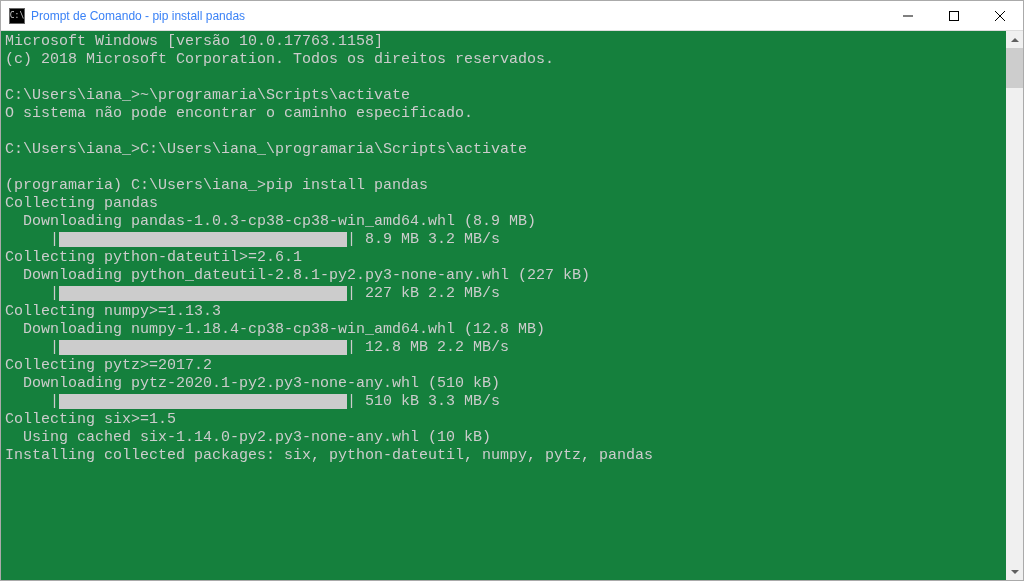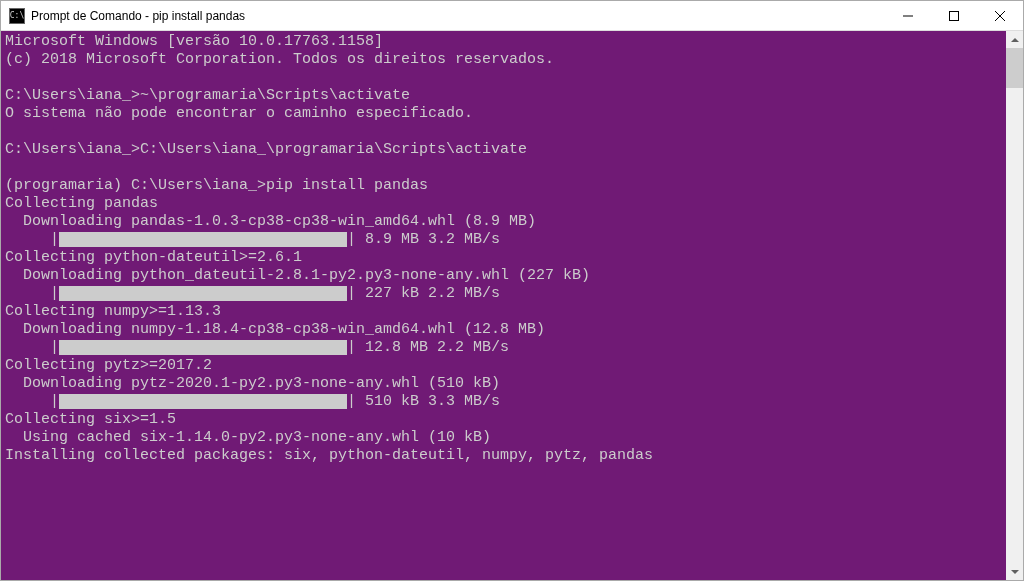--- a/index.html
+++ b/index.html
@@ -38,21 +38,21 @@
       border: 1px solid #666;
       display: inline-flex;
       align-items: center;
       justify-content: center;
       color: #ccc;
       font-size: 8px;
       font-family: monospace;
     }
     .window-title {
       font-size: 12px;
-      color: #000000;
+      color: #3b82f6;
       flex: 1;
     }
     .win-controls {
       display: flex;
       height: 100%;
     }
     .win-btn {
       width: 46px;
       height: 100%;
       display: flex;
@@ -63,21 +63,21 @@
       cursor: pointer;
     }
     .console-body {
       flex: 1;
       display: flex;
       background: #000;
       position: relative;
     }
     .console {
       flex: 1;
-      background: #701a75;
+      background: #15803d;
       color: #ccc;
       font-family: Consolas, "Courier New", monospace;
       font-size: 15px;
       line-height: 18px;
       padding: 2px 4px;
       white-space: pre;
       overflow: hidden;
     }
     .scrollbar {
       width: 17px;

